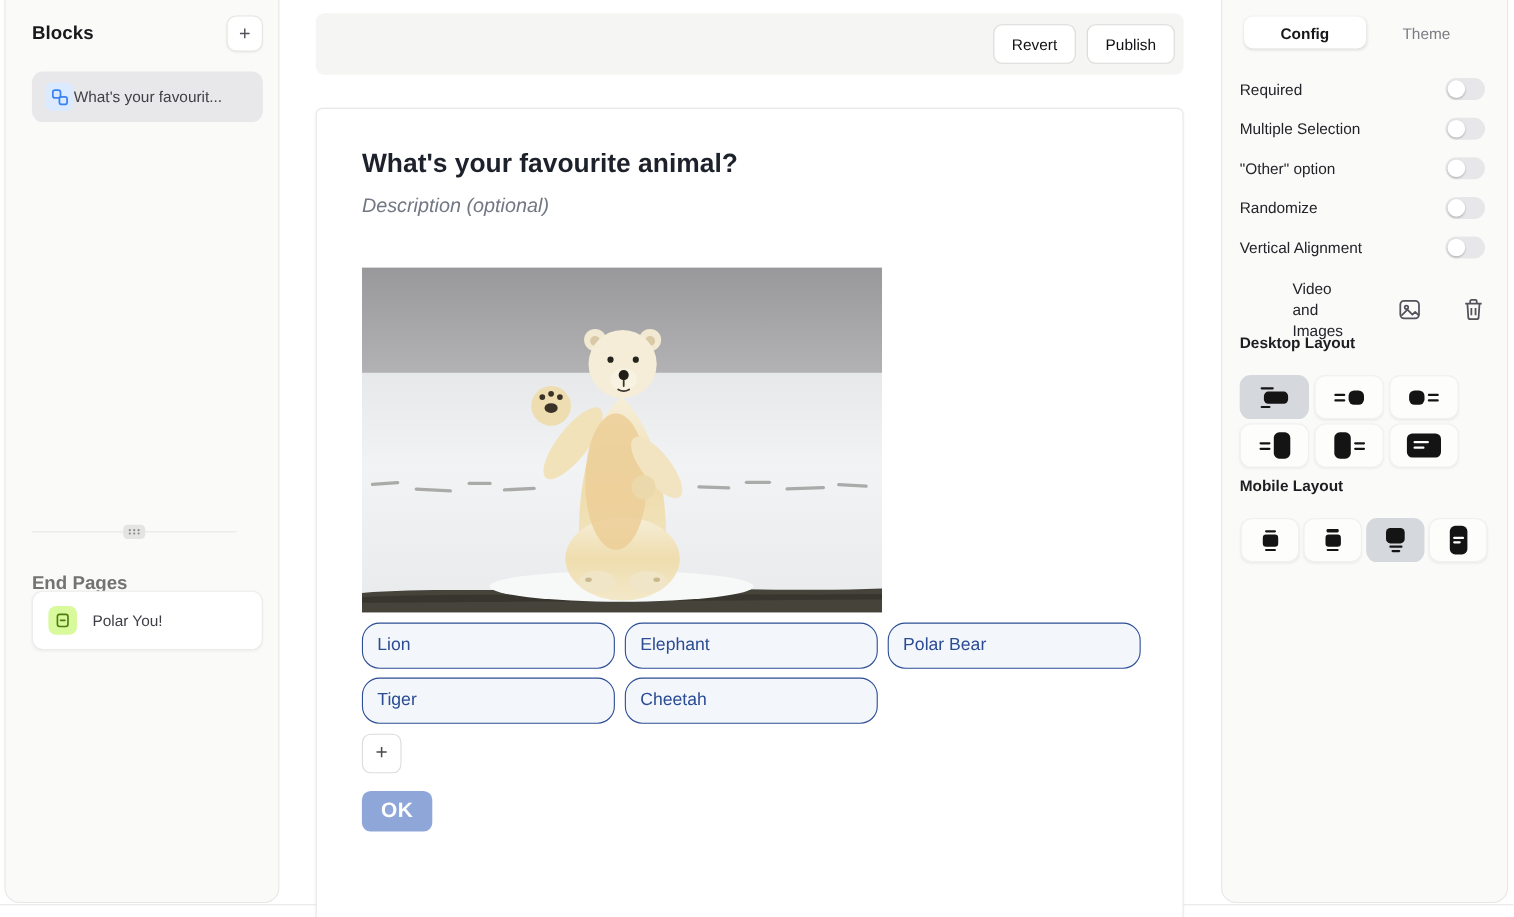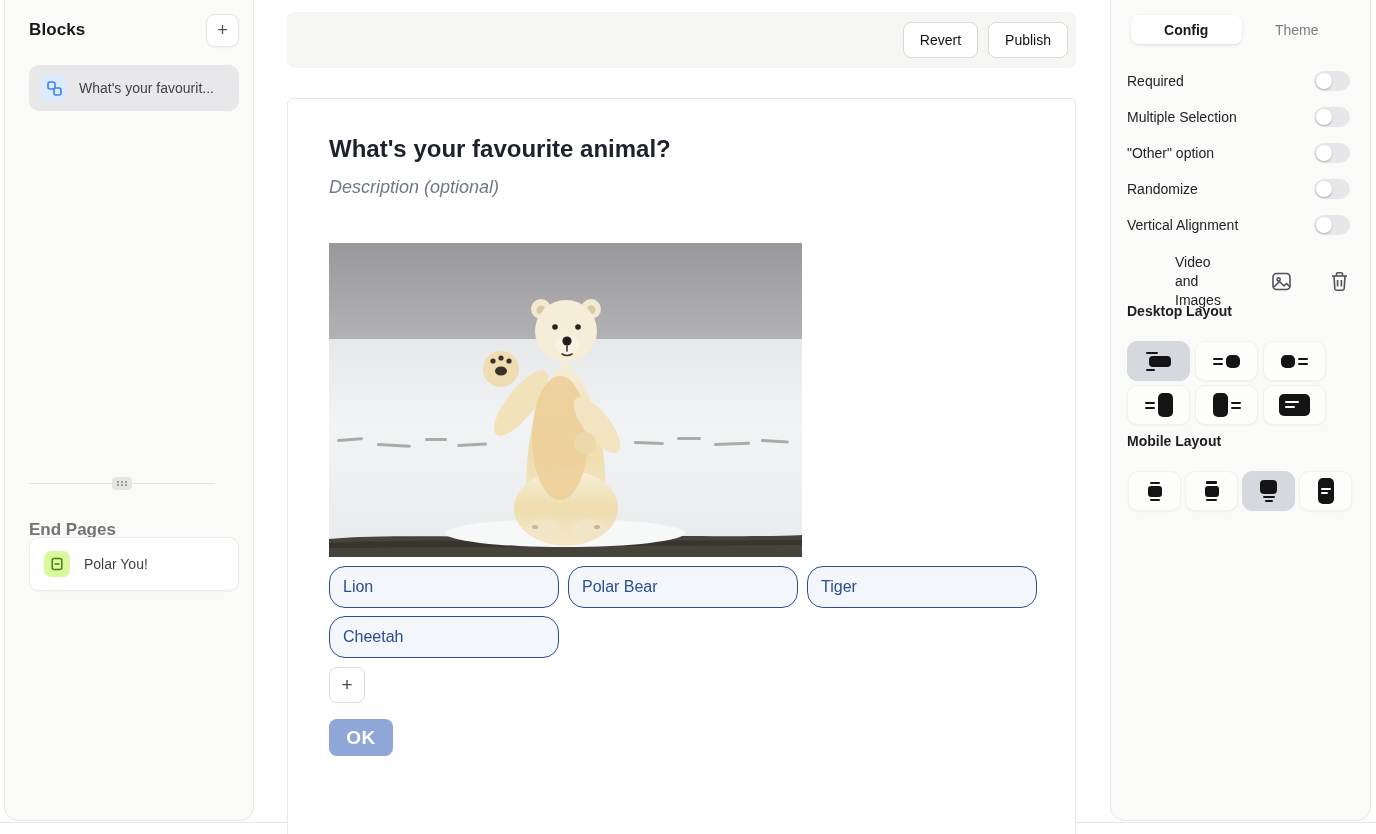--- a/index.html
+++ b/index.html
@@ -15,21 +15,21 @@
   .panel-right { left:1110px; width:261px; }
 
   
   .lb-header { position:absolute; top:26px; left:24px; right:14px; height:34px;
     display:flex; align-items:center; justify-content:space-between; }
   .lb-title { font-size:17px; font-weight:700; color:#18181b; letter-spacing:.1px; }
   .icon-btn { width:33px; height:33px; background:#fff; border:1px solid #e5e5e2; border-radius:9px;
     box-shadow:0 1px 2px rgba(0,0,0,.05); font-size:18px; color:#52525b;
     display:flex; align-items:center; justify-content:center; cursor:pointer; }
   .block-item { position:absolute; top:78px; left:24px; width:210px; height:46px;
-    background:#e8e8ea; border-radius:10px; display:flex; align-items:center; gap:12px;
+    background:#e8e8ea; border-radius:10px; display:flex; align-items:center; 
     padding:16px 12px; cursor:pointer; }
   .chip { width:26px; height:26px; border-radius:7px; display:flex; align-items:center;
     justify-content:center; flex:0 0 auto; }
   .chip-blue { background:#dbeafe; }
   .chip-green { background:#d9f99d; }
   .block-label { font-size:14px; color:#3f3f46; white-space:nowrap; overflow:hidden; }
   .divider-row { position:absolute; top:496px; left:24px; width:186px; height:1px; background:#e5e5e2; }
   .drag-handle { position:absolute; top:-6px; left:83px; width:20px; height:13px;
     background:#e4e4e2; border-radius:4px; display:flex; align-items:center; justify-content:center; gap:2px; }
   .drag-handle i { width:2px; height:2px; border-radius:50%; background:#8a8a86; display:block;
@@ -215,20 +215,23 @@
           <ellipse cx="268" cy="284" rx="3" ry="2" fill="#c9b88e"></ellipse>
         </g>
       </svg>
     </div>
 
     <div class="options">
       <div class="option">
           <span>Lion</span>
         </div>
       <div class="option">
+          <span>Elephant</span>
+        </div>
+      <div class="option">
           <span>Polar Bear</span>
         </div>
       <div class="option">
           <span>Tiger</span>
         </div>
       <div class="option">
           <span>Cheetah</span>
         </div>
     </div>
 

